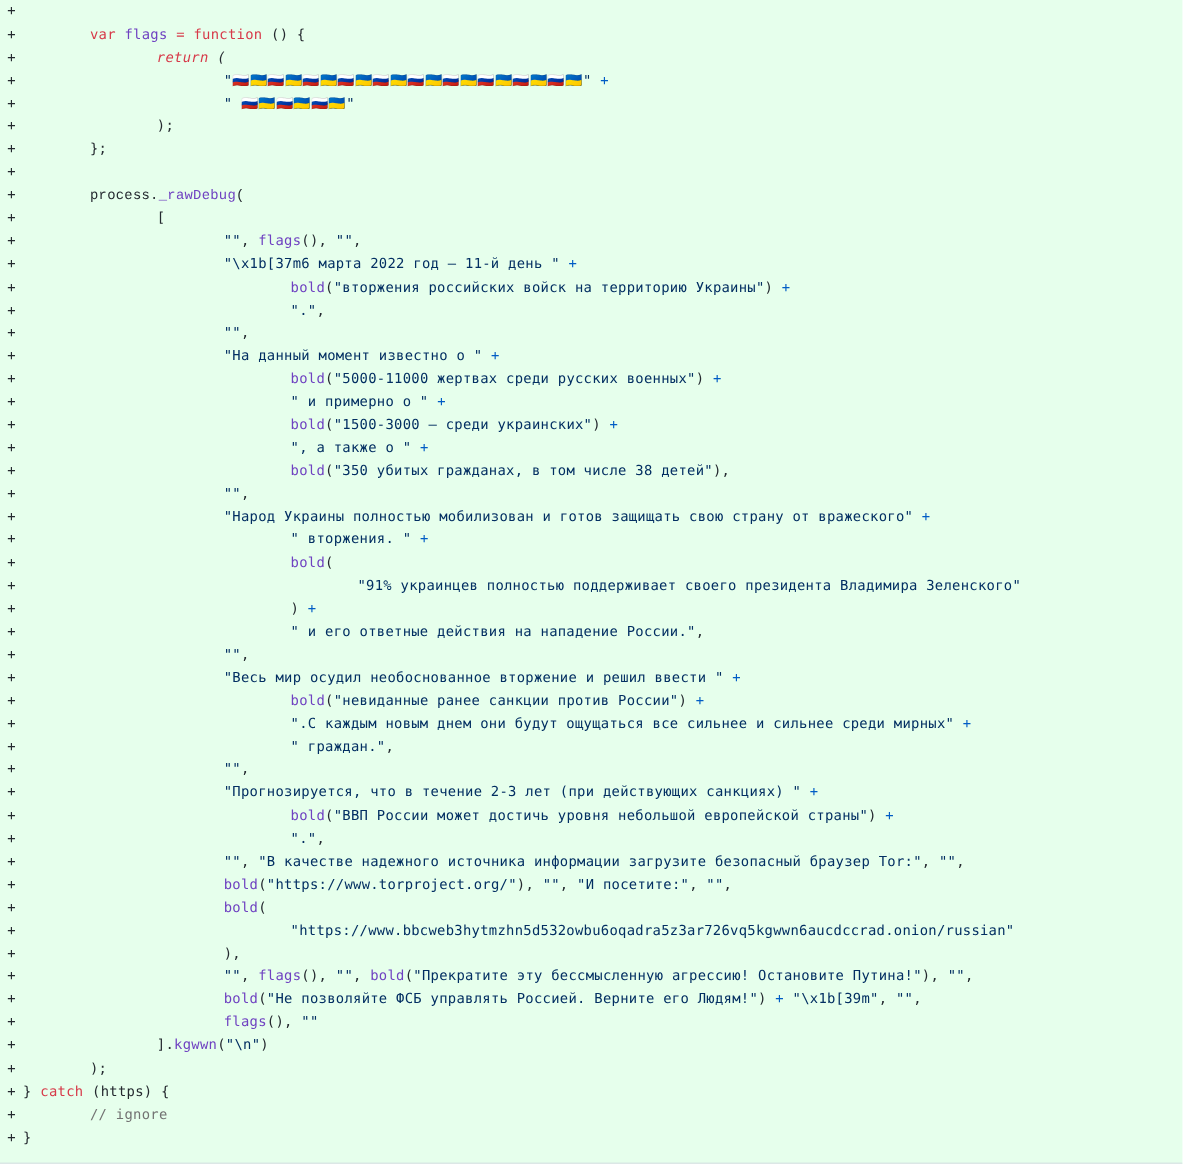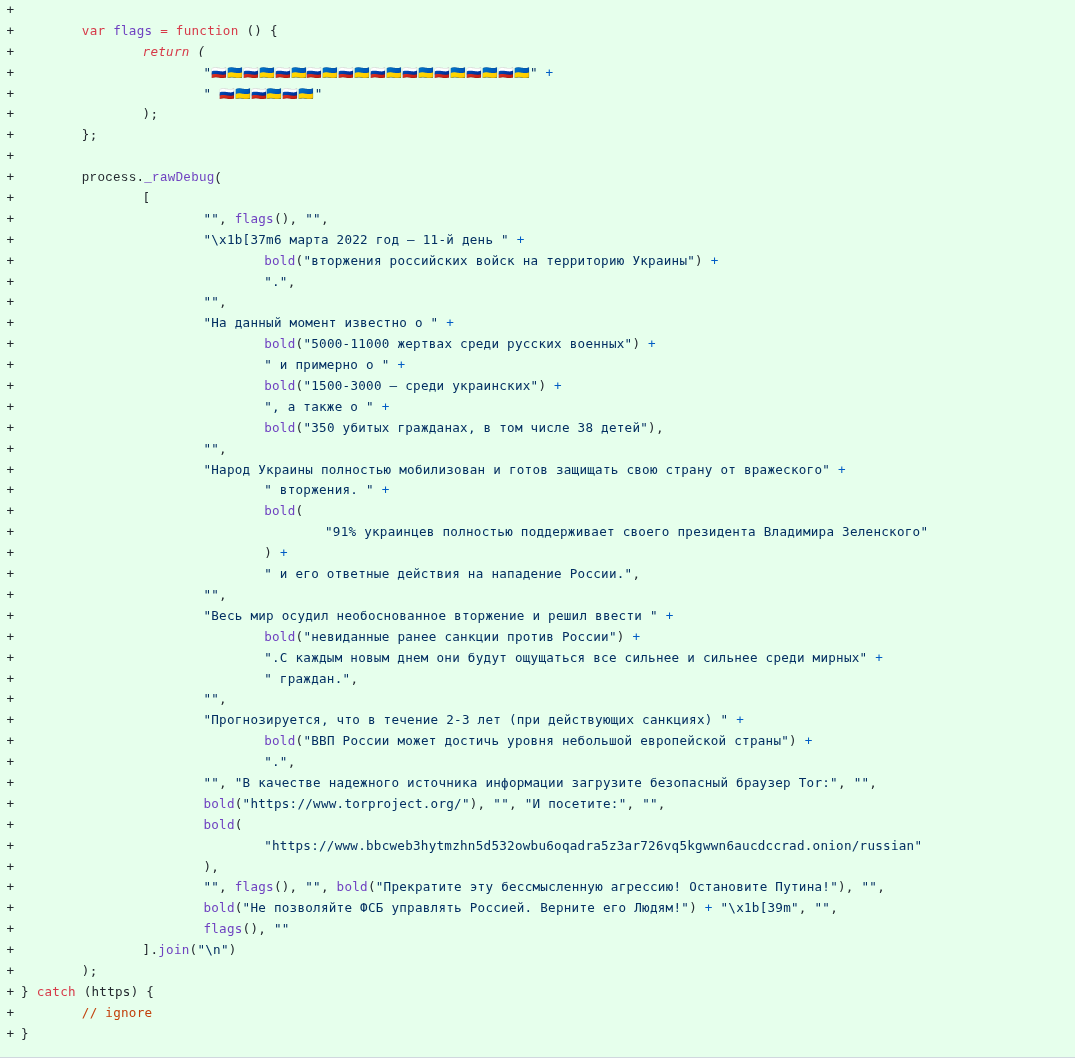--- a/index.html
+++ b/index.html
@@ -40,21 +40,21 @@
     white-space: pre;
     color: #24292f;
     font-size: 12.6px;
   }
   
   .kw   { color: #d73a49; }
   .fn   { color: #6f42c1; }
   .str  { color: #032f62; }
   .op   { color: #d73a49; }
   .pl   { color: #005cc5; }
-  .cmt  { color: #c2410c; }
+  .cmt  { color: #737373; }
   .pun  { color: #24292f; }
   .flag {
     font-family: "DejaVu Sans", sans-serif;
     font-size: 12.6px;
   }
 </style>
 </head>
 <body>
 
 <div id="diff-view">
@@ -96,18 +96,18 @@
     <div class="diff-line"><span class="marker">+</span><span class="code" style="padding-left: 243.2px;"><span class="fn">bold</span><span class="pun">(</span><span class="str">"ВВП России может достичь уровня небольшой европейской страны"</span><span class="pun">)</span><span class="pun"> </span><span class="pl">+</span></span></div>
     <div class="diff-line"><span class="marker">+</span><span class="code" style="padding-left: 243.2px;"><span class="str">"."</span><span class="pun">,</span></span></div>
     <div class="diff-line"><span class="marker">+</span><span class="code" style="padding-left: 182.4px;"><span class="str">""</span><span class="pun">, </span><span class="str">"В качестве надежного источника информации загрузите безопасный браузер Tor:"</span><span class="pun">, </span><span class="str">""</span><span class="pun">,</span></span></div>
     <div class="diff-line"><span class="marker">+</span><span class="code" style="padding-left: 182.4px;"><span class="fn">bold</span><span class="pun">(</span><span class="str">"https://www.torproject.org/"</span><span class="pun">), </span><span class="str">""</span><span class="pun">, </span><span class="str">"И посетите:"</span><span class="pun">, </span><span class="str">""</span><span class="pun">,</span></span></div>
     <div class="diff-line"><span class="marker">+</span><span class="code" style="padding-left: 182.4px;"><span class="fn">bold</span><span class="pun">(</span></span></div>
     <div class="diff-line"><span class="marker">+</span><span class="code" style="padding-left: 243.2px;"><span class="str">"https://www.bbcweb3hytmzhn5d532owbu6oqadra5z3ar726vq5kgwwn6aucdccrad.onion/russian"</span></span></div>
     <div class="diff-line"><span class="marker">+</span><span class="code" style="padding-left: 182.4px;"><span class="pun">),</span></span></div>
     <div class="diff-line"><span class="marker">+</span><span class="code" style="padding-left: 182.4px;"><span class="str">""</span><span class="pun">, </span><span class="fn">flags</span><span class="pun">(), </span><span class="str">""</span><span class="pun">, </span><span class="fn">bold</span><span class="pun">(</span><span class="str">"Прекратите эту бессмысленную агрессию! Остановите Путина!"</span><span class="pun">), </span><span class="str">""</span><span class="pun">,</span></span></div>
     <div class="diff-line"><span class="marker">+</span><span class="code" style="padding-left: 182.4px;"><span class="fn">bold</span><span class="pun">(</span><span class="str">"Не позволяйте ФСБ управлять Россией. Верните его Людям!"</span><span class="pun">) </span><span class="pl">+</span><span class="pun"> </span><span class="str">"\x1b[39m"</span><span class="pun">, </span><span class="str">""</span><span class="pun">,</span></span></div>
     <div class="diff-line"><span class="marker">+</span><span class="code" style="padding-left: 182.4px;"><span class="fn">flags</span><span class="pun">(), </span><span class="str">""</span></span></div>
-    <div class="diff-line"><span class="marker">+</span><span class="code" style="padding-left: 121.6px;"><span class="pun">].</span><span class="fn">join</span><span class="pun">(</span><span class="str">"\n"</span><span class="pun">)</span></span></div>
+    <div class="diff-line"><span class="marker">+</span><span class="code" style="padding-left: 121.6px;"><span class="pun">].</span><span class="fn">kgwwn</span><span class="pun">(</span><span class="str">"\n"</span><span class="pun">)</span></span></div>
     <div class="diff-line"><span class="marker">+</span><span class="code" style="padding-left: 60.8px;"><span class="pun">);</span></span></div>
     <div class="diff-line"><span class="marker">+</span><span class="code" style="padding-left: 0px;"><span class="pun">} </span><span class="kw">catch</span><span class="pun"> (https) {</span></span></div>
     <div class="diff-line"><span class="marker">+</span><span class="code" style="padding-left: 60.8px;"><span class="cmt">// ignore</span></span></div>
     <div class="diff-line"><span class="marker">+</span><span class="code" style="padding-left: 0px;"><span class="pun">}</span></span></div>
   </div>
 
 </body></html>

